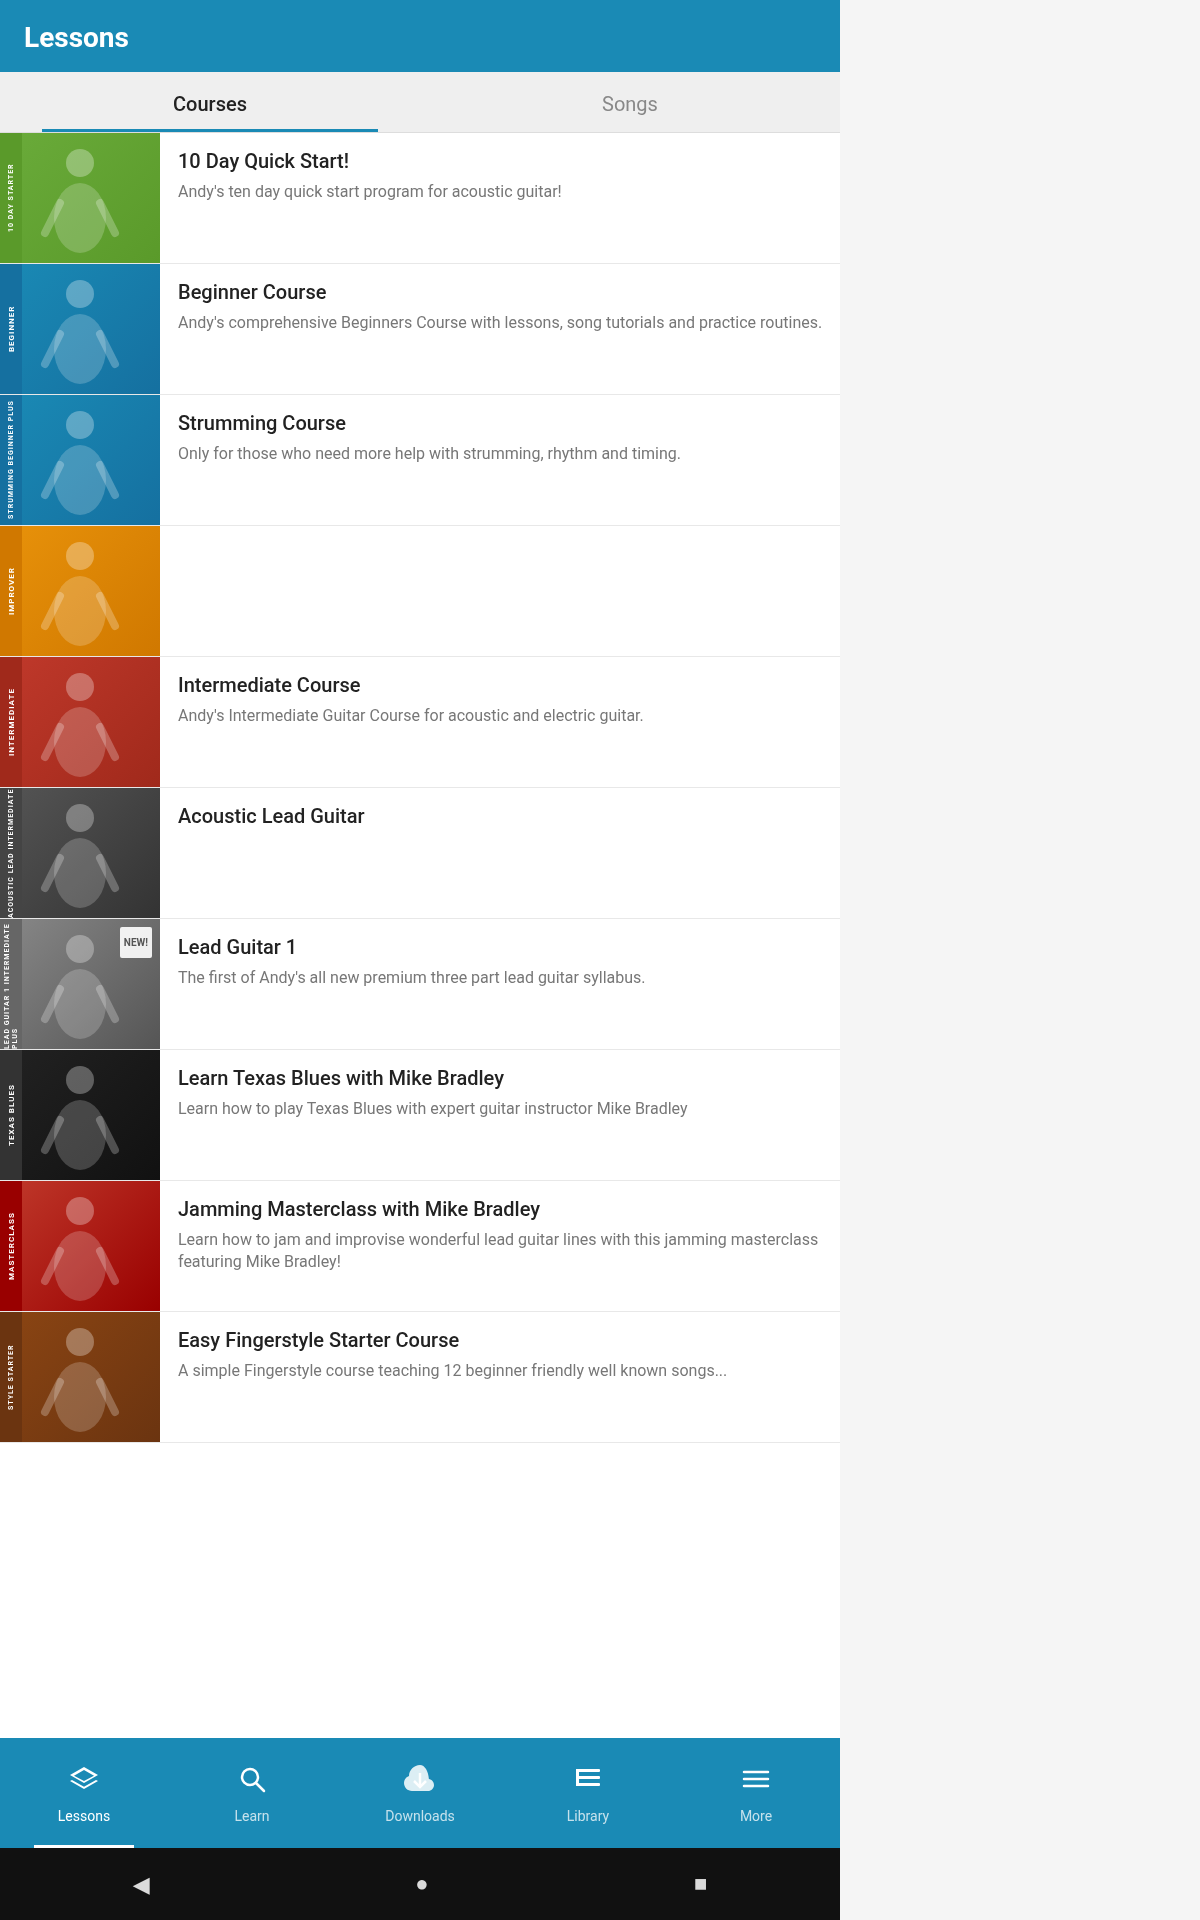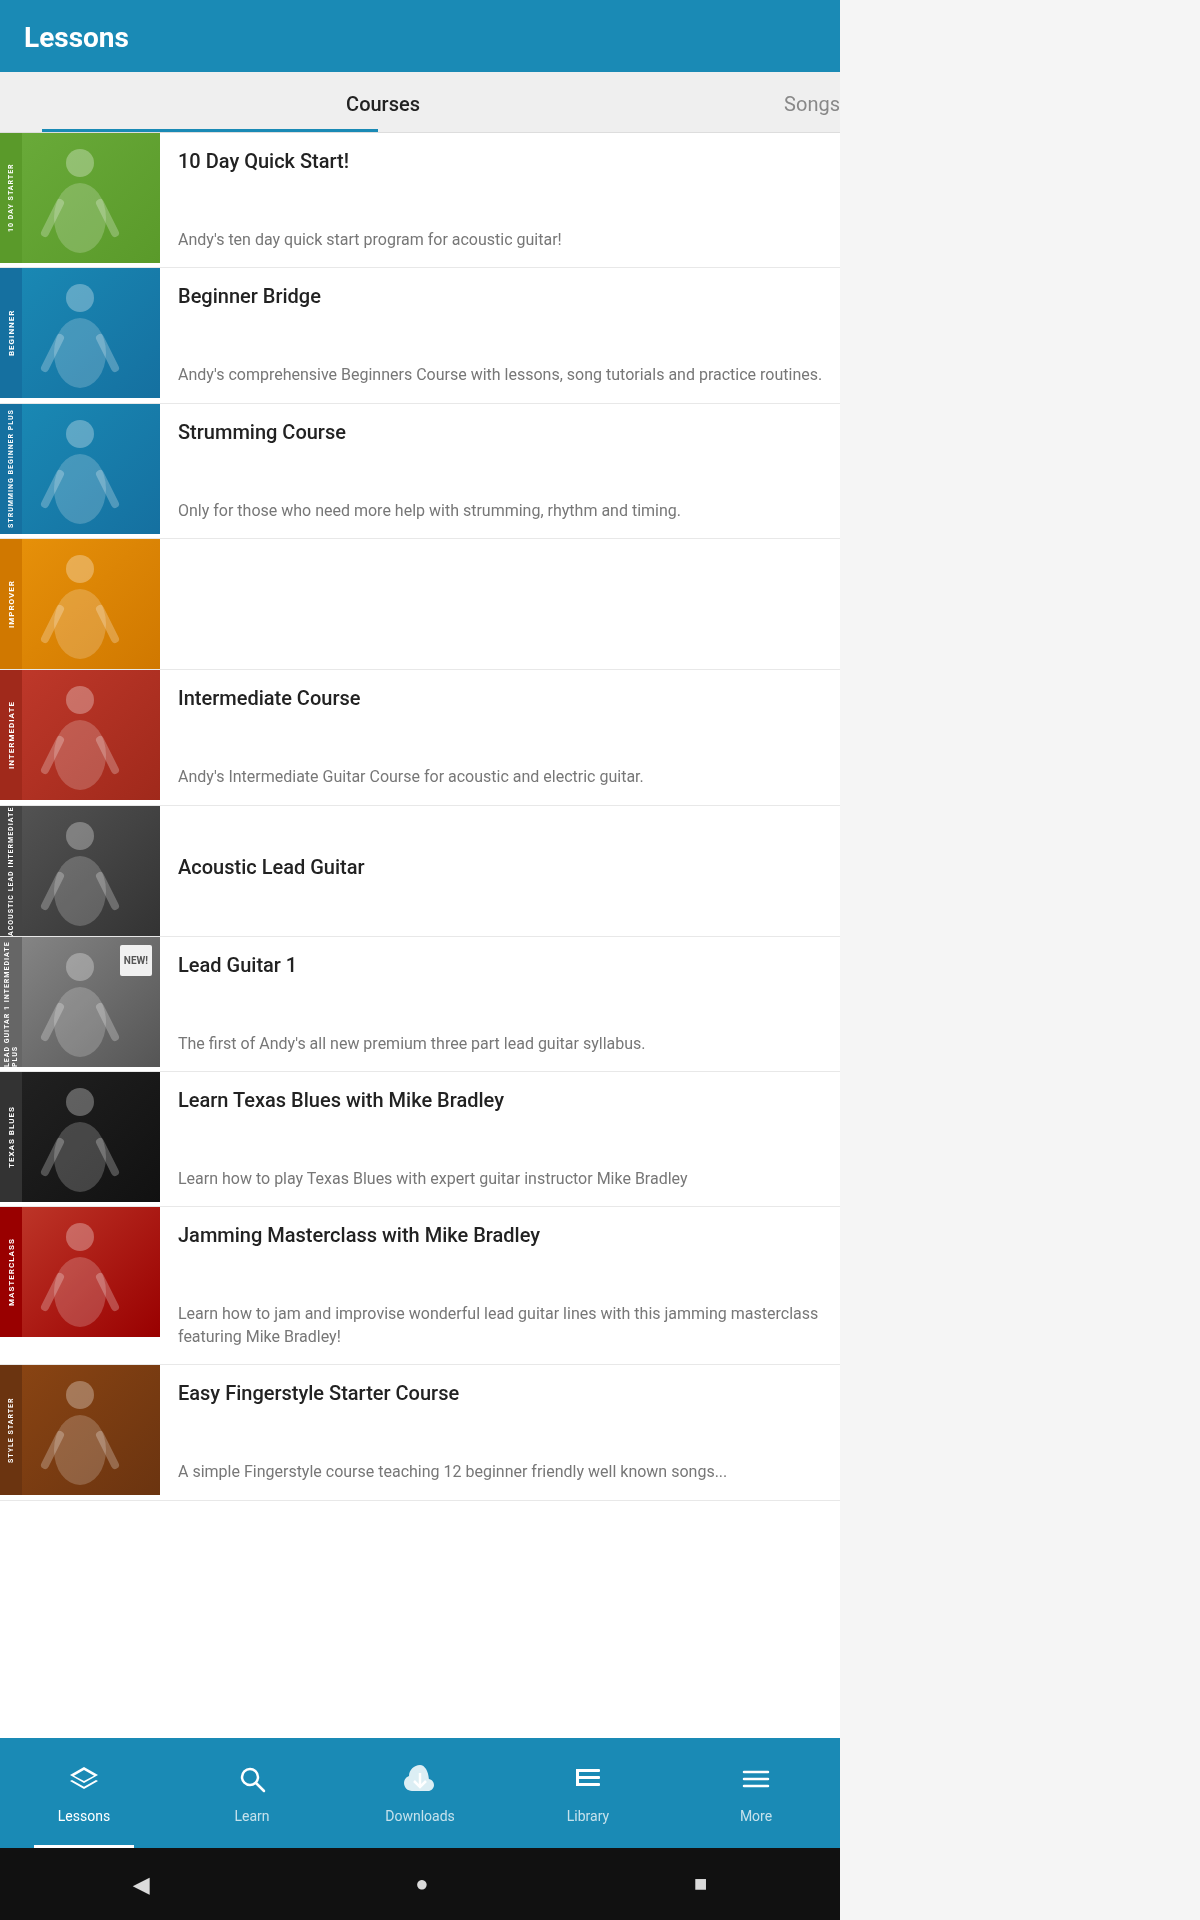--- a/index.html
+++ b/index.html
@@ -27,21 +27,21 @@
     }
 
     
     .tabs {
       background: #efefef;
       display: flex;
       border-bottom: 1px solid #ddd;
     }
     .tab {
       flex: 1;
-      text-align: right;
+      text-align: center;
       padding: 20px 0 16px;
       font-size: 20px;
       color: #888;
       cursor: pointer;
       position: relative;
     }
     .tab.active {
       color: #222;
       font-weight: 500;
     }
@@ -103,22 +103,20 @@
       align-items: center;
       justify-content: center;
       position: relative;
     }
 
     .course-info {
       flex: 1;
       padding: 16px 16px 16px 18px;
       display: flex;
       flex-direction: column;
-      justify-content: center;
-      gap: 48px;
     }
     .course-title {
       font-size: 20px;
       font-weight: 500;
       color: #222;
       margin-bottom: 8px;
     }
     .course-desc {
       font-size: 16px;
       color: #777;
@@ -251,21 +249,21 @@
           <svg width="80" height="110" viewBox="0 0 80 110">
     <circle cx="40" cy="20" r="14" fill="rgba(255,255,255,0.3)"></circle>
     <ellipse cx="40" cy="75" rx="26" ry="35" fill="rgba(255,255,255,0.2)"></ellipse>
     <line x1="20" y1="60" x2="5" y2="90" stroke="rgba(255,255,255,0.25)" stroke-width="8" stroke-linecap="round"></line>
     <line x1="60" y1="60" x2="75" y2="90" stroke="rgba(255,255,255,0.25)" stroke-width="8" stroke-linecap="round"></line>
   </svg>
           <div class="course-badge badge-beginner" style="font-size: 8px;">BEGINNER</div>
         </div>
       </div>
       <div class="course-info">
-        <div class="course-title">Beginner Bridge</div>
+        <div class="course-title">Beginner Course</div>
         <div class="course-desc">Andy's comprehensive Beginners Course with lessons, song tutorials and practice routines.</div>
       </div>
     </div>
     <div class="course-item">
       <div class="course-thumbnail">
         <div class="thumb-bg thumb-strumming" style="position: relative; width: 160px; height: 130px;">
           <svg width="80" height="110" viewBox="0 0 80 110">
     <circle cx="40" cy="20" r="14" fill="rgba(255,255,255,0.3)"></circle>
     <ellipse cx="40" cy="75" rx="26" ry="35" fill="rgba(255,255,255,0.2)"></ellipse>
     <line x1="20" y1="60" x2="5" y2="90" stroke="rgba(255,255,255,0.25)" stroke-width="8" stroke-linecap="round"></line>

